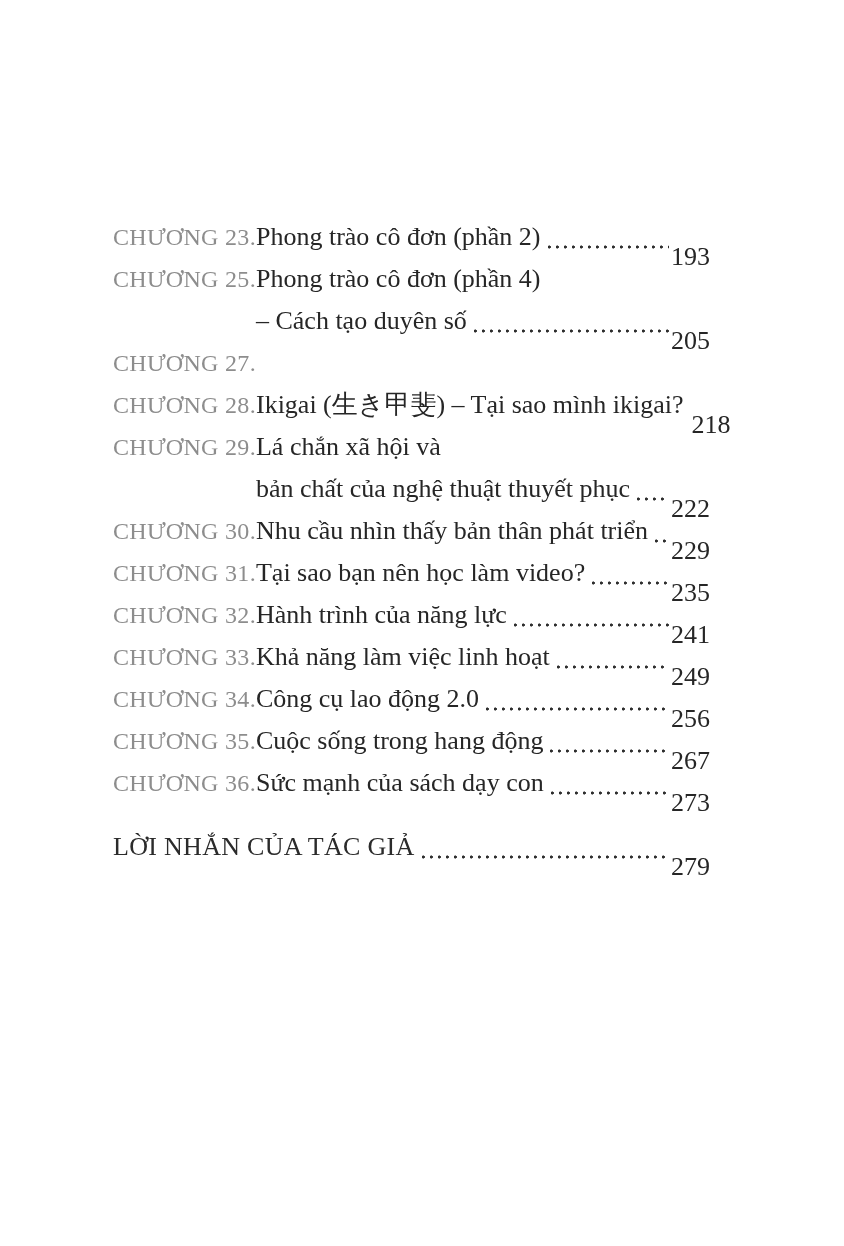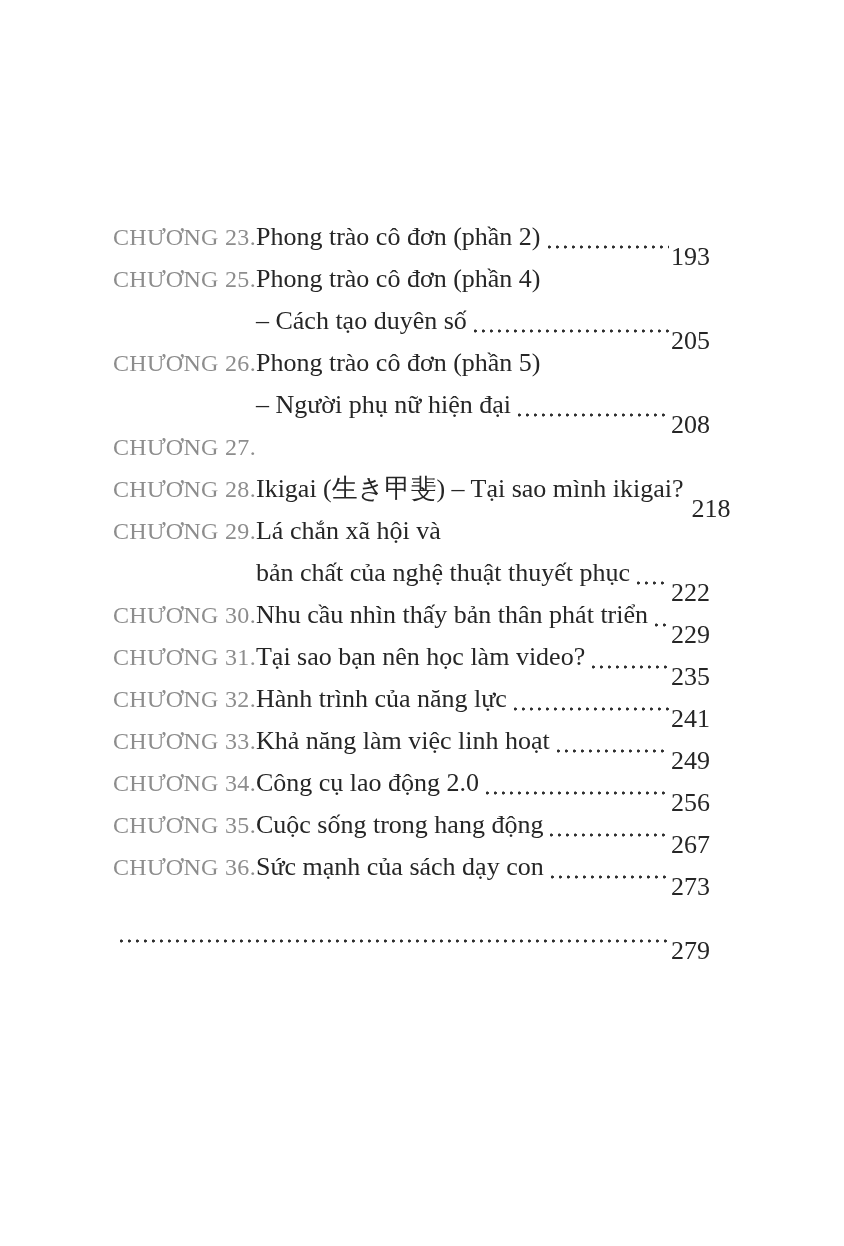--- a/index.html
+++ b/index.html
@@ -97,34 +97,20 @@
 
       </div>
       <div class="line line2">
         <span class="title">– Cách tạo duyên số</span>
         <span class="leader"></span>
         <span class="pagenum">205</span>
       </div>
     </div>
   </div>
     <div class="entry">
-    <span class="label">CHƯƠNG 26.</span>
-    <div class="content">
-      <div class="line line1">
-        <span class="title">Phong trào cô đơn (phần 5)</span>
-
-      </div>
-      <div class="line line2">
-        <span class="title">– Người phụ nữ hiện đại</span>
-        <span class="leader"></span>
-        <span class="pagenum">208</span>
-      </div>
-    </div>
-  </div>
-    <div class="entry">
     <span class="label">CHƯƠNG 27.</span>
   </div>
     <div class="entry">
     <span class="label">CHƯƠNG 28.</span>
     <div class="content">
       <div class="line line1">
         <span class="title">Ikigai (生き甲斐) – Tại sao mình ikigai?</span>
         <span class="leader"></span>
         <span class="pagenum">218</span>
       </div>
@@ -217,17 +203,18 @@
       <div class="line line1">
         <span class="title">Sức mạnh của sách dạy con</span>
         <span class="leader"></span>
         <span class="pagenum">273</span>
       </div>
 
     </div>
   </div>
     <div class="entry closing" id="closing-entry">
     <div class="line">
+      <span class="closing-label">LỜI NHẮN CỦA TÁC GIẢ</span>
       <span class="leader"></span>
       <span class="pagenum">279</span>
     </div>
   </div>
 </div>
 
 </body></html>

